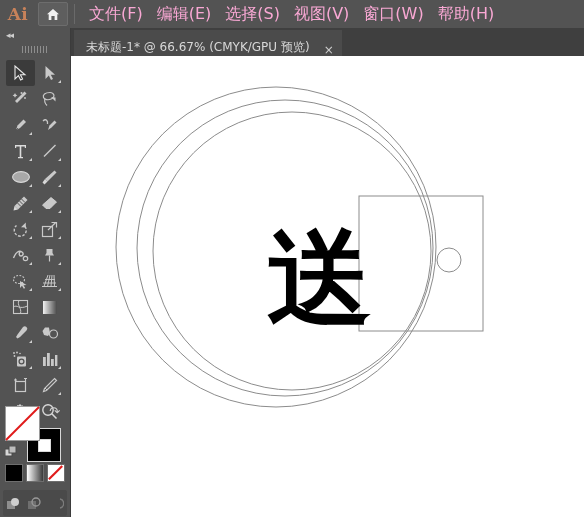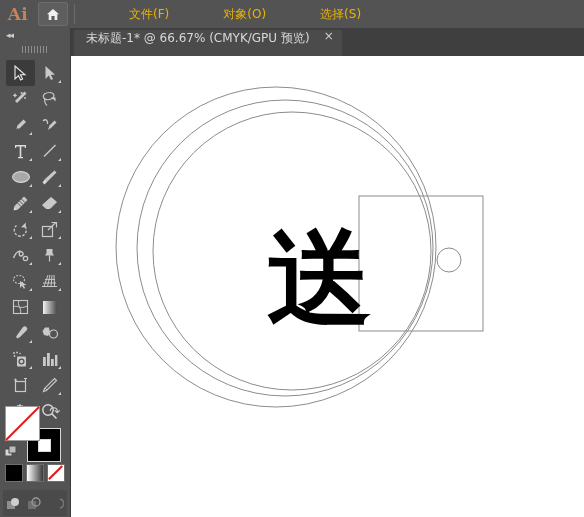--- a/index.html
+++ b/index.html
@@ -37,38 +37,37 @@
     background: #5e5e5e;
     border: 1px solid #6d6d6d;
     border-radius: 2px;
     display: flex; align-items: center; justify-content: center;
   }
   #menu-sep {
     width: 1px; height: 20px; margin: 0 7px 0 6px;
     background: #6a6a6a;
   }
   .menu-item {
-    color: #eab308;
-    font-size: 12px;
+    color: #f9a8d4;
+    font-size: 16px;
     padding: 3px 7px;
     white-space: nowrap;
-    margin-left: 40px;
   }
 
   
   #tabbar {
     position: absolute; left: 70px; top: 28px;
     width: 514px; height: 28px;
     background: #3f3f3f;
   }
   #doc-tab {
     position: absolute; left: 4px; top: 2px;
     height: 26px;
     background: #4b4b4b;
-    display: flex; align-items: flex-start;
+    display: flex; align-items: flex-end;
     padding: 0 8px 0 12px;
   }
   #doc-tab-title {
     color: #d8d8d8; font-size: 12px; white-space: nowrap;
   }
   #doc-tab-close {
     color: #cfcfcf; font-size: 12px;
     margin-left: 14px; line-height: 1;
   }
 
@@ -208,22 +207,25 @@
 
     <div id="home-btn">
       <svg width="14" height="13" viewBox="0 0 14 13">
         <path d="M7 1 L13 6.2 L11.3 6.2 L11.3 12 L8.6 12 L8.6 8 L5.4 8 L5.4 12 L2.7 12 L2.7 6.2 L1 6.2 Z" fill="#f0f0f0"></path>
       </svg>
     </div>
 
     <div id="menu-sep"></div>
 
     <div class="menu-item">文件(F)</div>
-    <div class="menu-item">对象(O)</div>
+    <div class="menu-item">编辑(E)</div>
     <div class="menu-item">选择(S)</div>
+    <div class="menu-item">视图(V)</div>
+    <div class="menu-item">窗口(W)</div>
+    <div class="menu-item">帮助(H)</div>
   </div>
 
   <div id="tabbar">
     <div id="doc-tab">
       <span id="doc-tab-title">未标题-1* @ 66.67% (CMYK/GPU 预览)</span>
       <span id="doc-tab-close">×</span>
     </div>
   </div>
 
   <div id="toolpanel">

